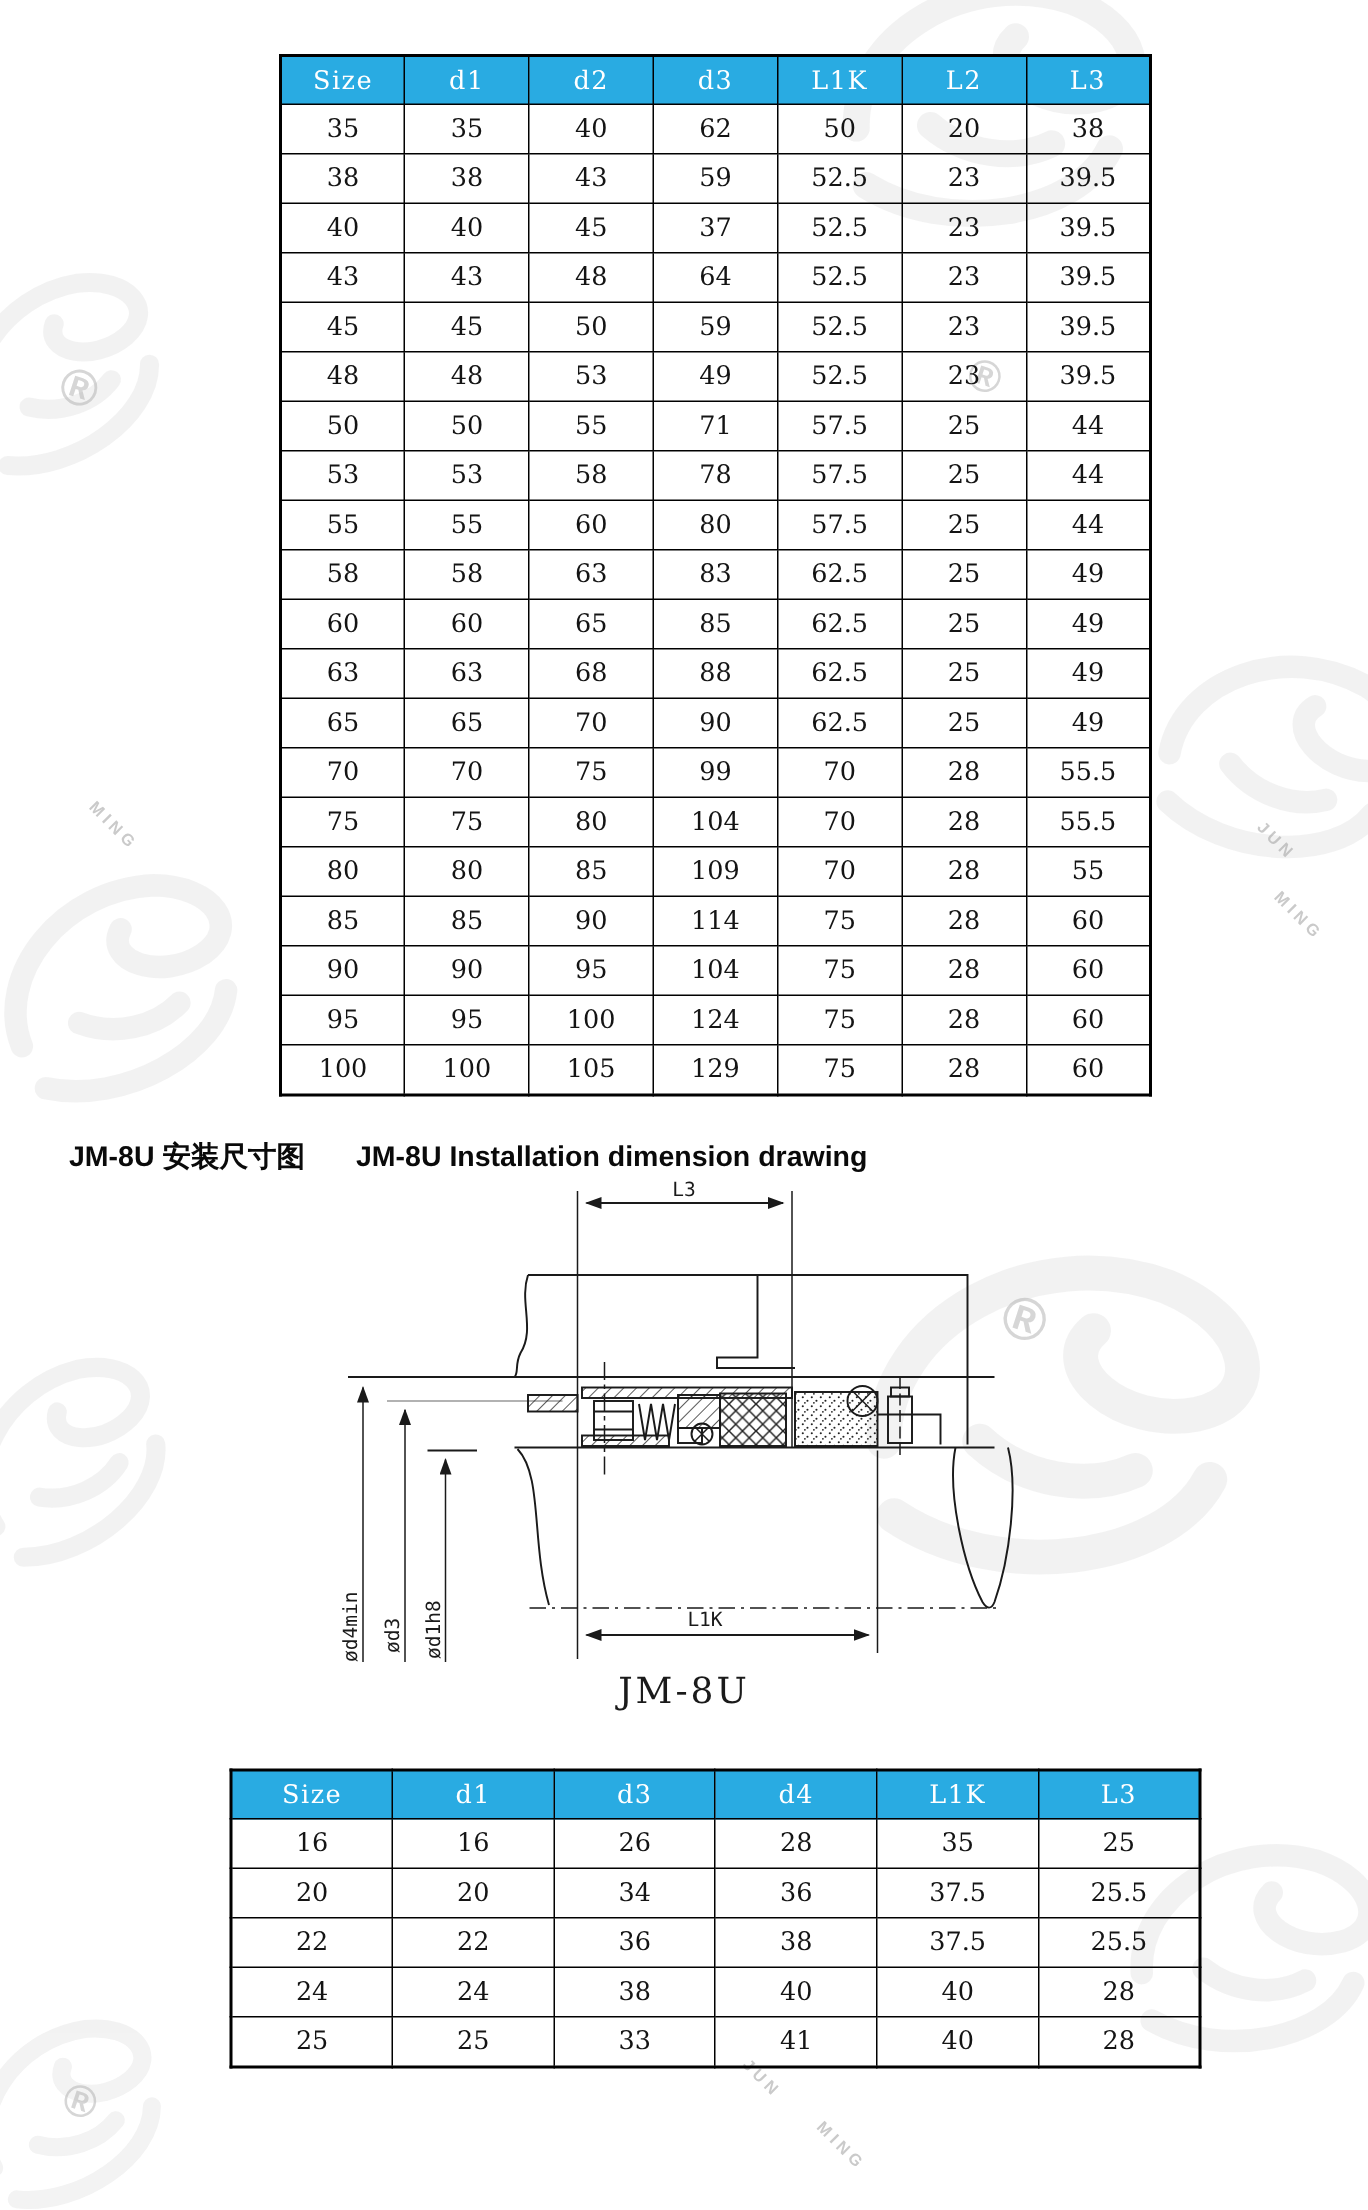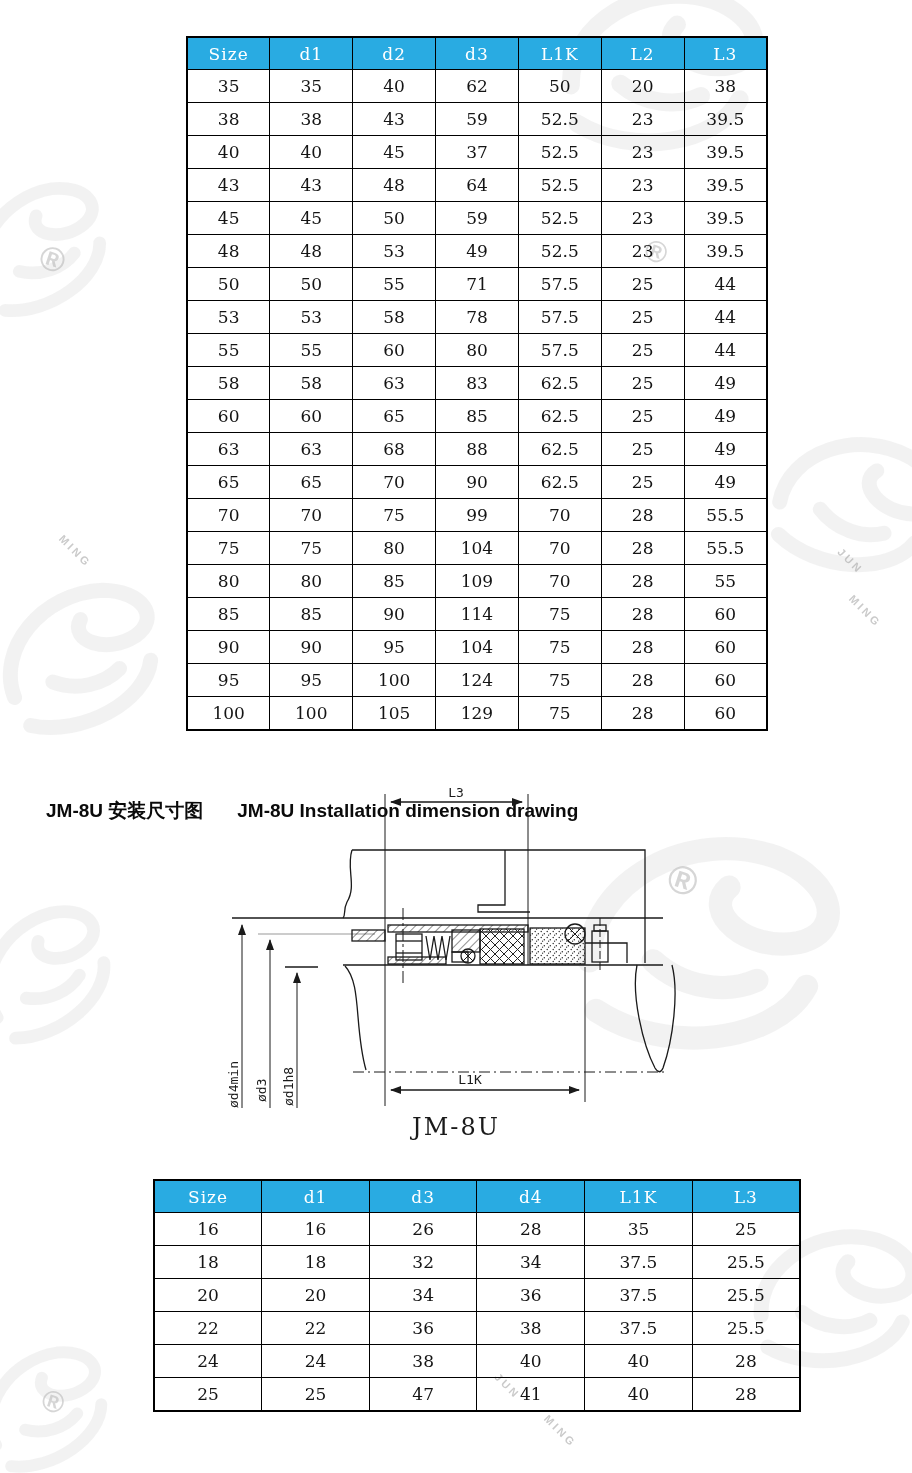--- a/index.html
+++ b/index.html
@@ -14,21 +14,21 @@
           font-weight:normal;font-size:17px;padding:0;}
   table.t th{background:#29abe2;color:#ffffff;height:31px;letter-spacing:1px;}
   table.t td{height:32px;color:#141414;}
   .t1{left:186px;top:36px;width:582px;}
   .t2{left:153px;top:1179px;width:648px;}
 
   
   .title{position:absolute;left:46px;font-weight:bold;font-size:19px;white-space:nowrap;
          font-family:"Liberation Sans",sans-serif;color:#0a0a0a;}
   .title .en{margin-left:34px;}
-  .title1{top:798px;}
+  .title1{top:758px;}
   .title2{top:1148px;}
 
   
   .drawing{position:absolute;left:200px;top:786px;}
   .drawing text{font-family:"DejaVu Sans Mono","Liberation Mono",monospace;font-size:13px;fill:#1a1a1a;}
   .drawing text.caption{font-family:"DejaVu Serif","Liberation Serif",serif;font-size:24px;letter-spacing:2px;}
 
   
   .wm{position:absolute;opacity:0.12;pointer-events:none;}
   .wm-text{position:absolute;color:#9f9f9f;opacity:0.55;font-size:11px;font-weight:bold;
@@ -377,28 +377,20 @@
       <tbody>
         <tr>
           <td>16</td>
           <td>16</td>
           <td>26</td>
           <td>28</td>
           <td>35</td>
           <td>25</td>
         </tr>
         <tr>
-          <td>18</td>
-          <td>18</td>
-          <td>32</td>
-          <td>34</td>
-          <td>37.5</td>
-          <td>25.5</td>
-        </tr>
-        <tr>
           <td>20</td>
           <td>20</td>
           <td>34</td>
           <td>36</td>
           <td>37.5</td>
           <td>25.5</td>
         </tr>
         <tr>
           <td>22</td>
           <td>22</td>
@@ -411,21 +403,21 @@
           <td>24</td>
           <td>24</td>
           <td>38</td>
           <td>40</td>
           <td>40</td>
           <td>28</td>
         </tr>
         <tr>
           <td>25</td>
           <td>25</td>
-          <td>47</td>
+          <td>33</td>
           <td>41</td>
           <td>40</td>
           <td>28</td>
         </tr>
       </tbody>
     </table>
 
 </div>
 
 </body></html>

